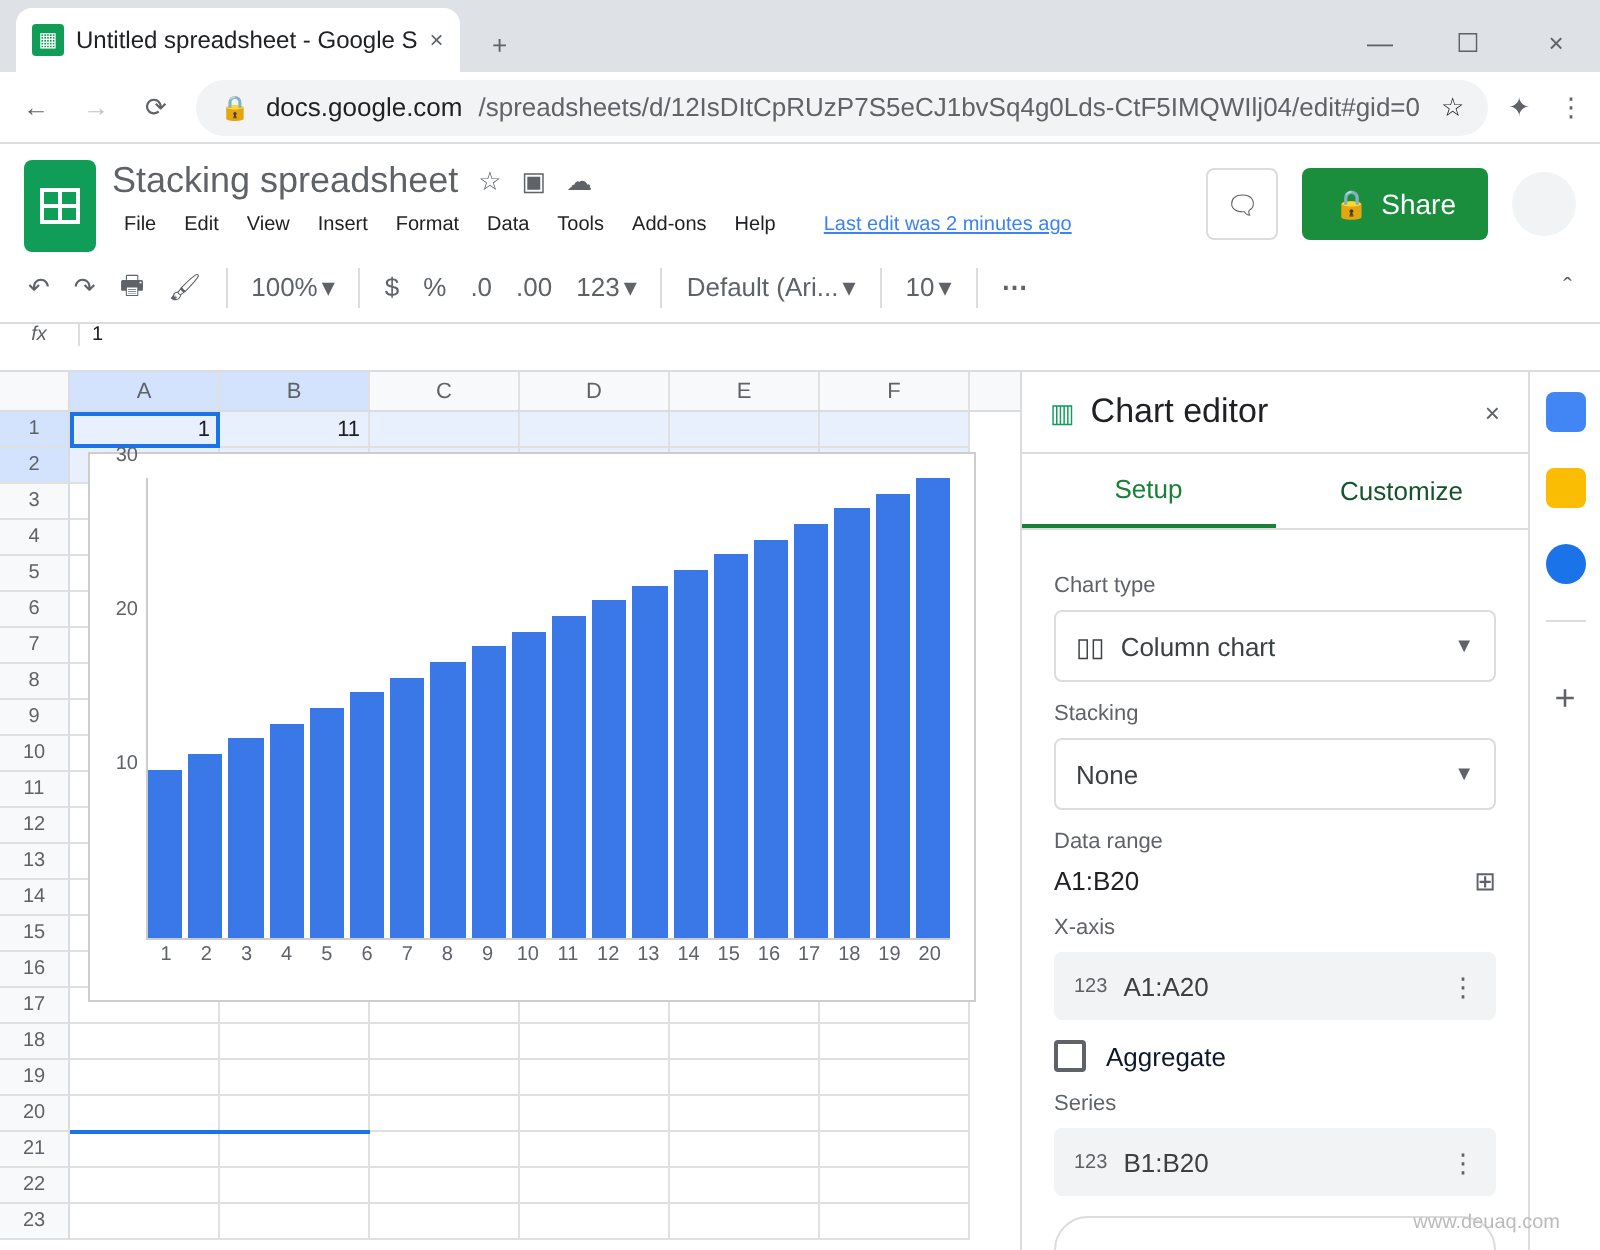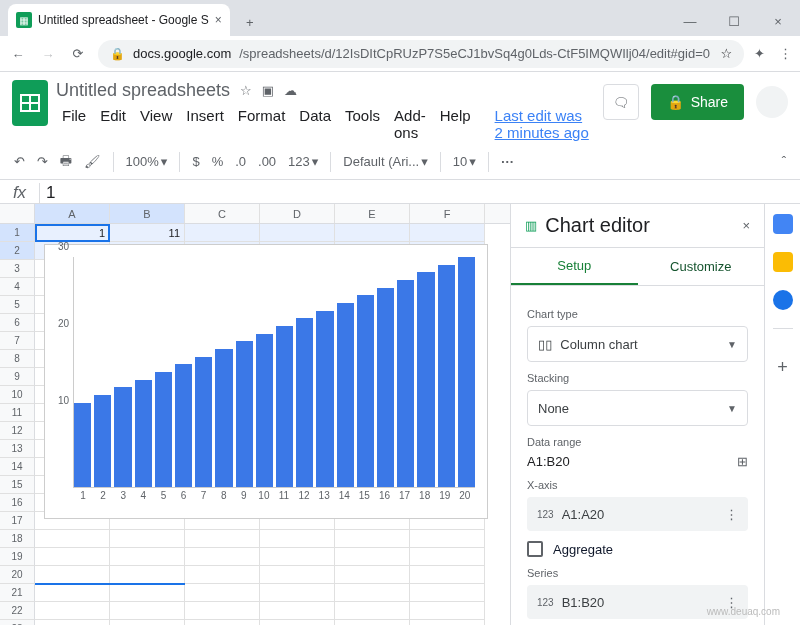--- a/index.html
+++ b/index.html
@@ -22,37 +22,37 @@
 .ext-icons { display: flex; gap: 14px; color: #5f6368; }
 
 
 .sheets-header { display: flex; align-items: flex-start; padding: 6px 12px 0; gap: 8px; }
 .sheets-logo { width: 36px; height: 46px; background: #0f9d58; border-radius: 4px; position: relative; margin-top: 2px; }
 .sheets-logo::after { content: ""; position: absolute; top: 14px; left: 8px; width: 20px; height: 18px; background: linear-gradient(#fff,#fff) 0 0/100% 2px no-repeat, linear-gradient(#fff,#fff) 0 8px/100% 2px no-repeat, linear-gradient(#fff,#fff) 0 16px/100% 2px no-repeat, linear-gradient(#fff,#fff) 0 0/2px 100% no-repeat, linear-gradient(#fff,#fff) 9px 0/2px 100% no-repeat, linear-gradient(#fff,#fff) 18px 0/2px 100% no-repeat; }
 .title-area { flex: 1; }
 .title-row { display: flex; align-items: center; gap: 10px; height: 24px; }
 .doc-title { font-size: 18px; color: #5f6368; }
 .title-icons { display: flex; gap: 10px; color: #5f6368; }
-.menu-row { display: flex; gap: 2px; font-size: 15px; color: #202124; margin-top: 2px; }
+.menu-row { display: flex; gap: 2px; font-size: 10px; color: #202124; margin-top: 2px; }
 .menu-row span { padding: 3px 6px; }
 .last-edit { color: #3b82f6; margin-left: 10px; text-decoration: underline; }
 .header-right { display: flex; align-items: center; gap: 12px; margin-top: 6px; }
 .comment-btn { width: 36px; height: 36px; border: 1px solid #dadce0; border-radius: 4px; display: flex; align-items: center; justify-content: center; color: #5f6368; }
 .share-btn { background: #1a8e3d; color: #fff; border-radius: 4px; height: 36px; padding: 0 16px; display: flex; align-items: center; gap: 6px; font-weight: 500; font-size: 14px; }
 .avatar { width: 32px; height: 32px; border-radius: 50%; background: #f1f3f4; }
 
 
 .toolbar { display: flex; align-items: center; height: 36px; padding: 0 10px; gap: 4px; border-bottom: 1px solid #dadce0; color: #5f6368; font-size: 13px; }
 .tb-sep { width: 1px; height: 20px; background: #dadce0; margin: 0 4px; }
 .tb-item { padding: 4px 4px; display: flex; align-items: center; gap: 2px; }
 .tb-more { font-weight: bold; letter-spacing: 2px; }
 .tb-chevup { margin-left: auto; }
 
 
-.fx-bar { display: flex; align-items: flex-end; height: 24px; border-bottom: 1px solid #dadce0; font-size: 17px; }
+.fx-bar { display: flex; align-items: flex-start; height: 24px; border-bottom: 1px solid #dadce0; font-size: 10px; }
 .fx-label { width: 40px; text-align: center; font-style: italic; color: #5f6368; border-right: 1px solid #dadce0; }
 .fx-val { padding-left: 6px; }
 
 
 .main { display: flex; height: 451px; }
 .grid-area { flex: 1; position: relative; overflow: hidden; }
 .cols { display: flex; height: 20px; background: #f8f9fa; border-bottom: 1px solid #dadce0; }
 .corner { width: 35px; border-right: 1px solid #dadce0; background: #f8f9fa; }
 .col { width: 75px; text-align: center; font-size: 11px; color: #5f6368; border-right: 1px solid #e0e0e0; line-height: 20px; }
 .col.sel { background: #d3e3fd; }
@@ -71,21 +71,21 @@
 .y-tick { position: absolute; right: 2px; font-size: 10px; color: #5f6368; transform: translateY(-50%); }
 .plot { position: absolute; left: 0; right: 4px; top: 0; bottom: 22px; display: flex; align-items: flex-end; gap: 3px; border-left: 1px solid #ccc; border-bottom: 1px solid #ccc; }
 .bar { flex: 1; background: #3b78e7; }
 .x-axis { position: absolute; left: 0; right: 4px; bottom: 0; height: 20px; display: flex; }
 .x-tick { flex: 1; text-align: center; font-size: 10px; color: #5f6368; }
 
 
 .chart-editor { width: 254px; border-left: 1px solid #dadce0; display: flex; flex-direction: column; font-size: 13px; }
 .ce-header { display: flex; align-items: center; padding: 10px 14px; gap: 8px; border-bottom: 1px solid #dadce0; }
 .ce-header .ic { color: #0f9d58; }
-.ce-title { font-size: 20px; color: #202124; flex: 1; }
+.ce-title { font-size: 17px; color: #202124; flex: 1; }
 .ce-tabs { display: flex; border-bottom: 1px solid #dadce0; align-items: center; }
 .ce-tab { flex: 1; text-align: center; padding: 10px 0; color: #14532d; }
 .ce-tab.active { color: #188038; border-bottom: 2px solid #188038; font-weight: 500; }
 .ce-body { padding: 12px 16px; overflow: auto; flex: 1; }
 .ce-label { font-size: 11px; color: #5f6368; margin: 10px 0 6px; }
 .ce-select { border: 1px solid #dadce0; border-radius: 4px; height: 36px; display: flex; align-items: center; padding: 0 10px; gap: 8px; color: #3c4043; }
 .ce-select .arrow { margin-left: auto; color: #5f6368; font-size: 10px; }
 .ce-range-row { display: flex; align-items: center; gap: 24px; }
 .ce-range-val { flex: 1; }
 .ce-chip { background: #f1f3f4; border-radius: 4px; height: 34px; display: flex; align-items: center; padding: 0 10px; gap: 8px; color: #3c4043; margin-top: 4px; }
@@ -134,21 +134,21 @@
   <div class="ext-icons">
     <span>✦</span>
     <span>⋮</span>
   </div>
 </div>
 
 <div class="sheets-header">
   <div class="sheets-logo"></div>
   <div class="title-area">
     <div class="title-row">
-      <span class="doc-title">Untitled spreadsheets</span>
+      <span class="doc-title">Stacking spreadsheet</span>
       <div class="title-icons">
         <span>☆</span>
         <span>▣</span>
         <span>☁</span>
       </div>
     </div>
     <div class="menu-row">
       <span>File</span>
       <span>Edit</span>
       <span>View</span>

